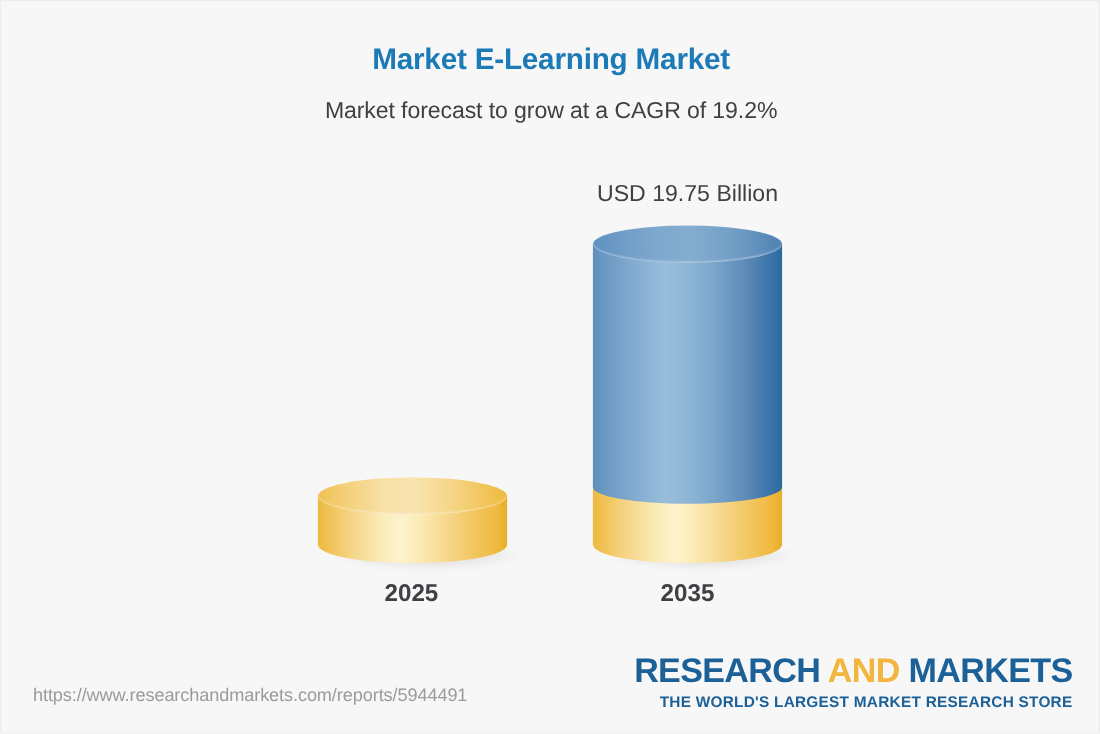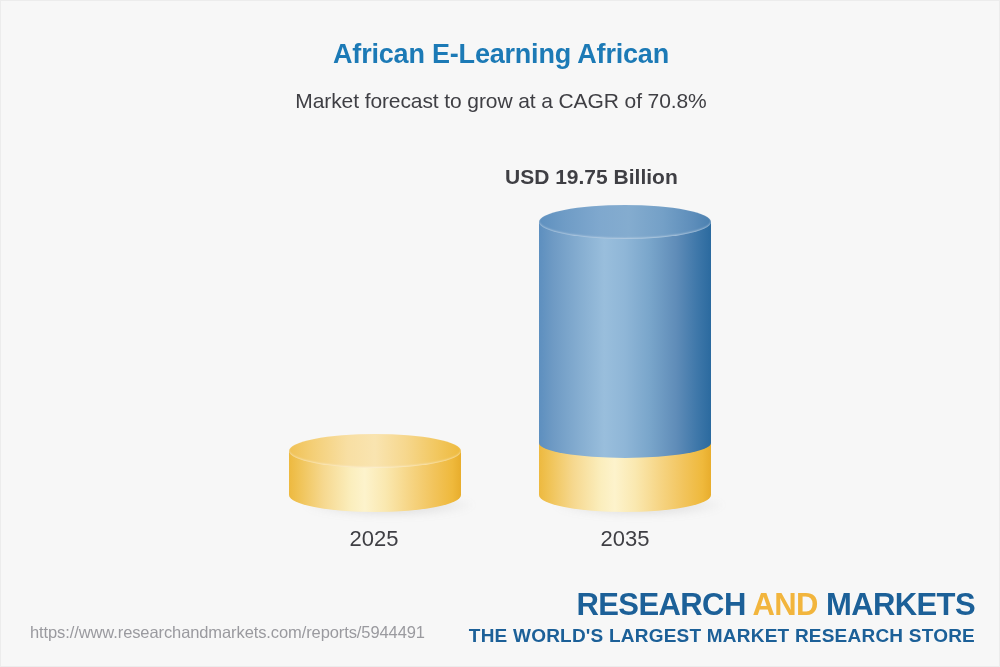--- a/index.html
+++ b/index.html
@@ -51,42 +51,42 @@
     left: 0;
     top: 130px;
     width: 1000px;
     height: 440px;
   }
 
   
   .value-label {
     position: absolute;
     font-size: 21px;
-    font-weight: bold;
+    font-weight: normal;
     color: #3f3f44;
-    text-align: left;
+    text-align: center;
     white-space: nowrap;
   }
   .value-label.bar-2025 {
     left: 253px;
     top: 263px;
     width: 240px;
   }
   .value-label.bar-2034 {
     left: 504px;
     top: 34px;
     width: 240px;
   }
 
   
   .cat-label {
     position: absolute;
     top: 395px;
     font-size: 22px;
-    font-weight: normal;
+    font-weight: bold;
     color: #3f3f44;
     text-align: center;
     width: 240px;
   }
   .cat-label.bar-2025 { left: 253px; }
   .cat-label.bar-2034 { left: 504px; }
 
   
   .cylinder {
     position: absolute;
@@ -242,35 +242,35 @@
     color: #1c6098;
     letter-spacing: -0.6px;
     white-space: nowrap;
     margin-top: 12px;
   }
   .logo-and {
     color: #f2b53d;
   }
   .logo-tag {
     margin-top: 6px;
-    font-size: 19px;
+    font-size: 14px;
     font-weight: bold;
     color: #1c6098;
     letter-spacing: 0.22px;
     white-space: nowrap;
   }
 </style>
 </head>
 <body>
 
 <div id="canvas">
 
-  <div class="chart-title">African E-Learning African</div>
-
-  <div class="chart-subtitle">Market forecast to grow at a CAGR of 70.8%</div>
+  <div class="chart-title">Market E-Learning Market</div>
+
+  <div class="chart-subtitle">Market forecast to grow at a CAGR of 19.2%</div>
 
   <div class="plot-area">
 
 
     <div class="value-label bar-2034">USD 19.75 Billion</div>
 
     <div class="cylinder" id="cyl-2025">
       <div class="cyl-shadow"></div>
 
       <div class="cyl-bottom yellow-grad"></div>

